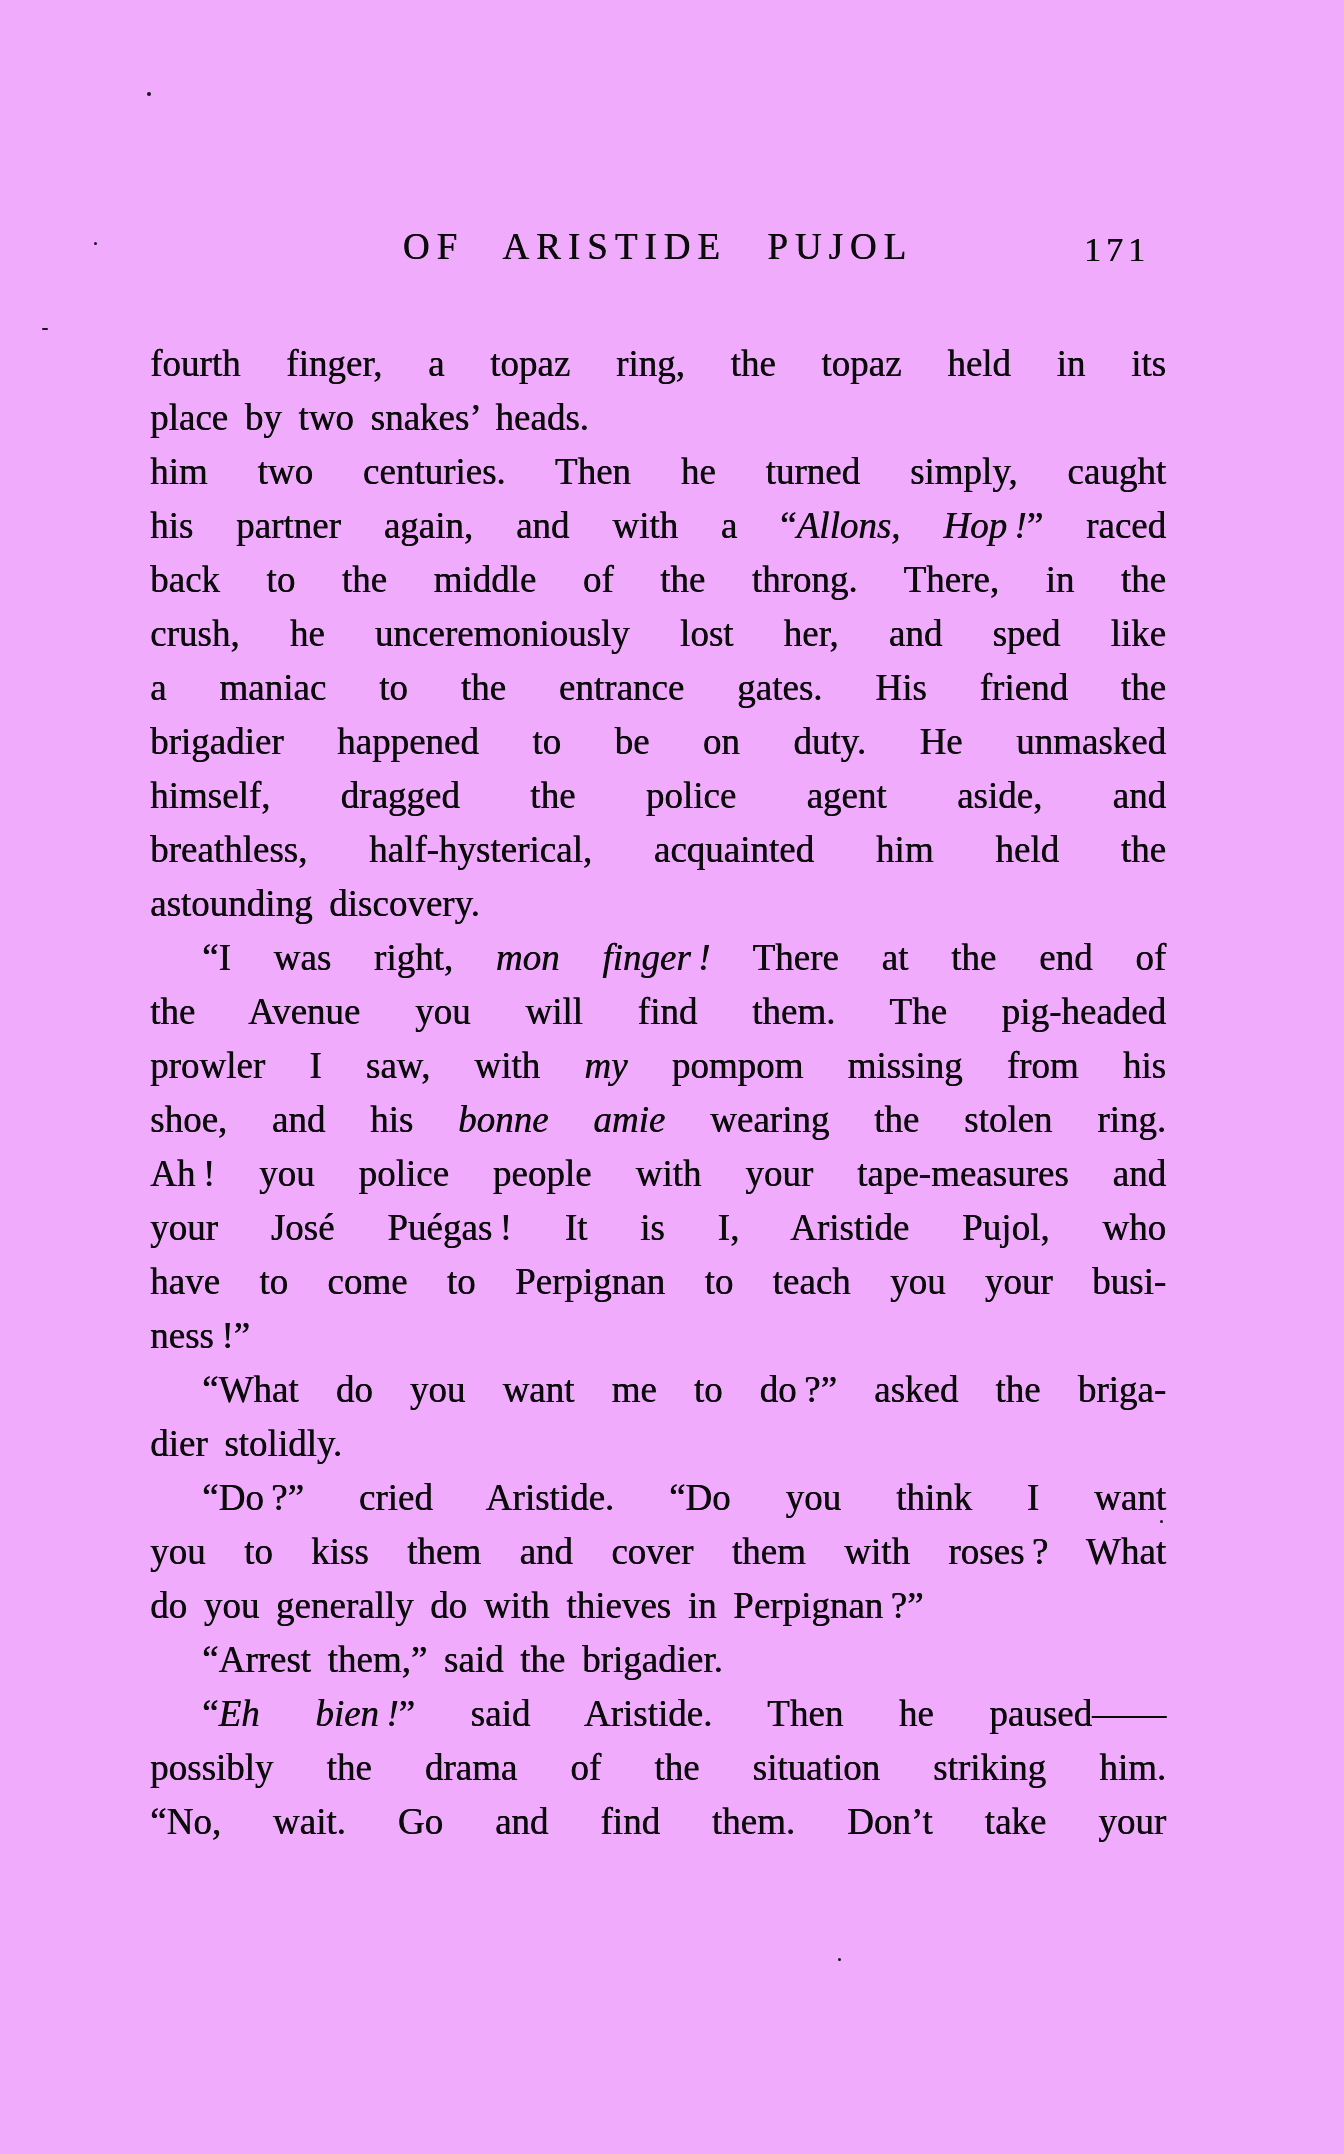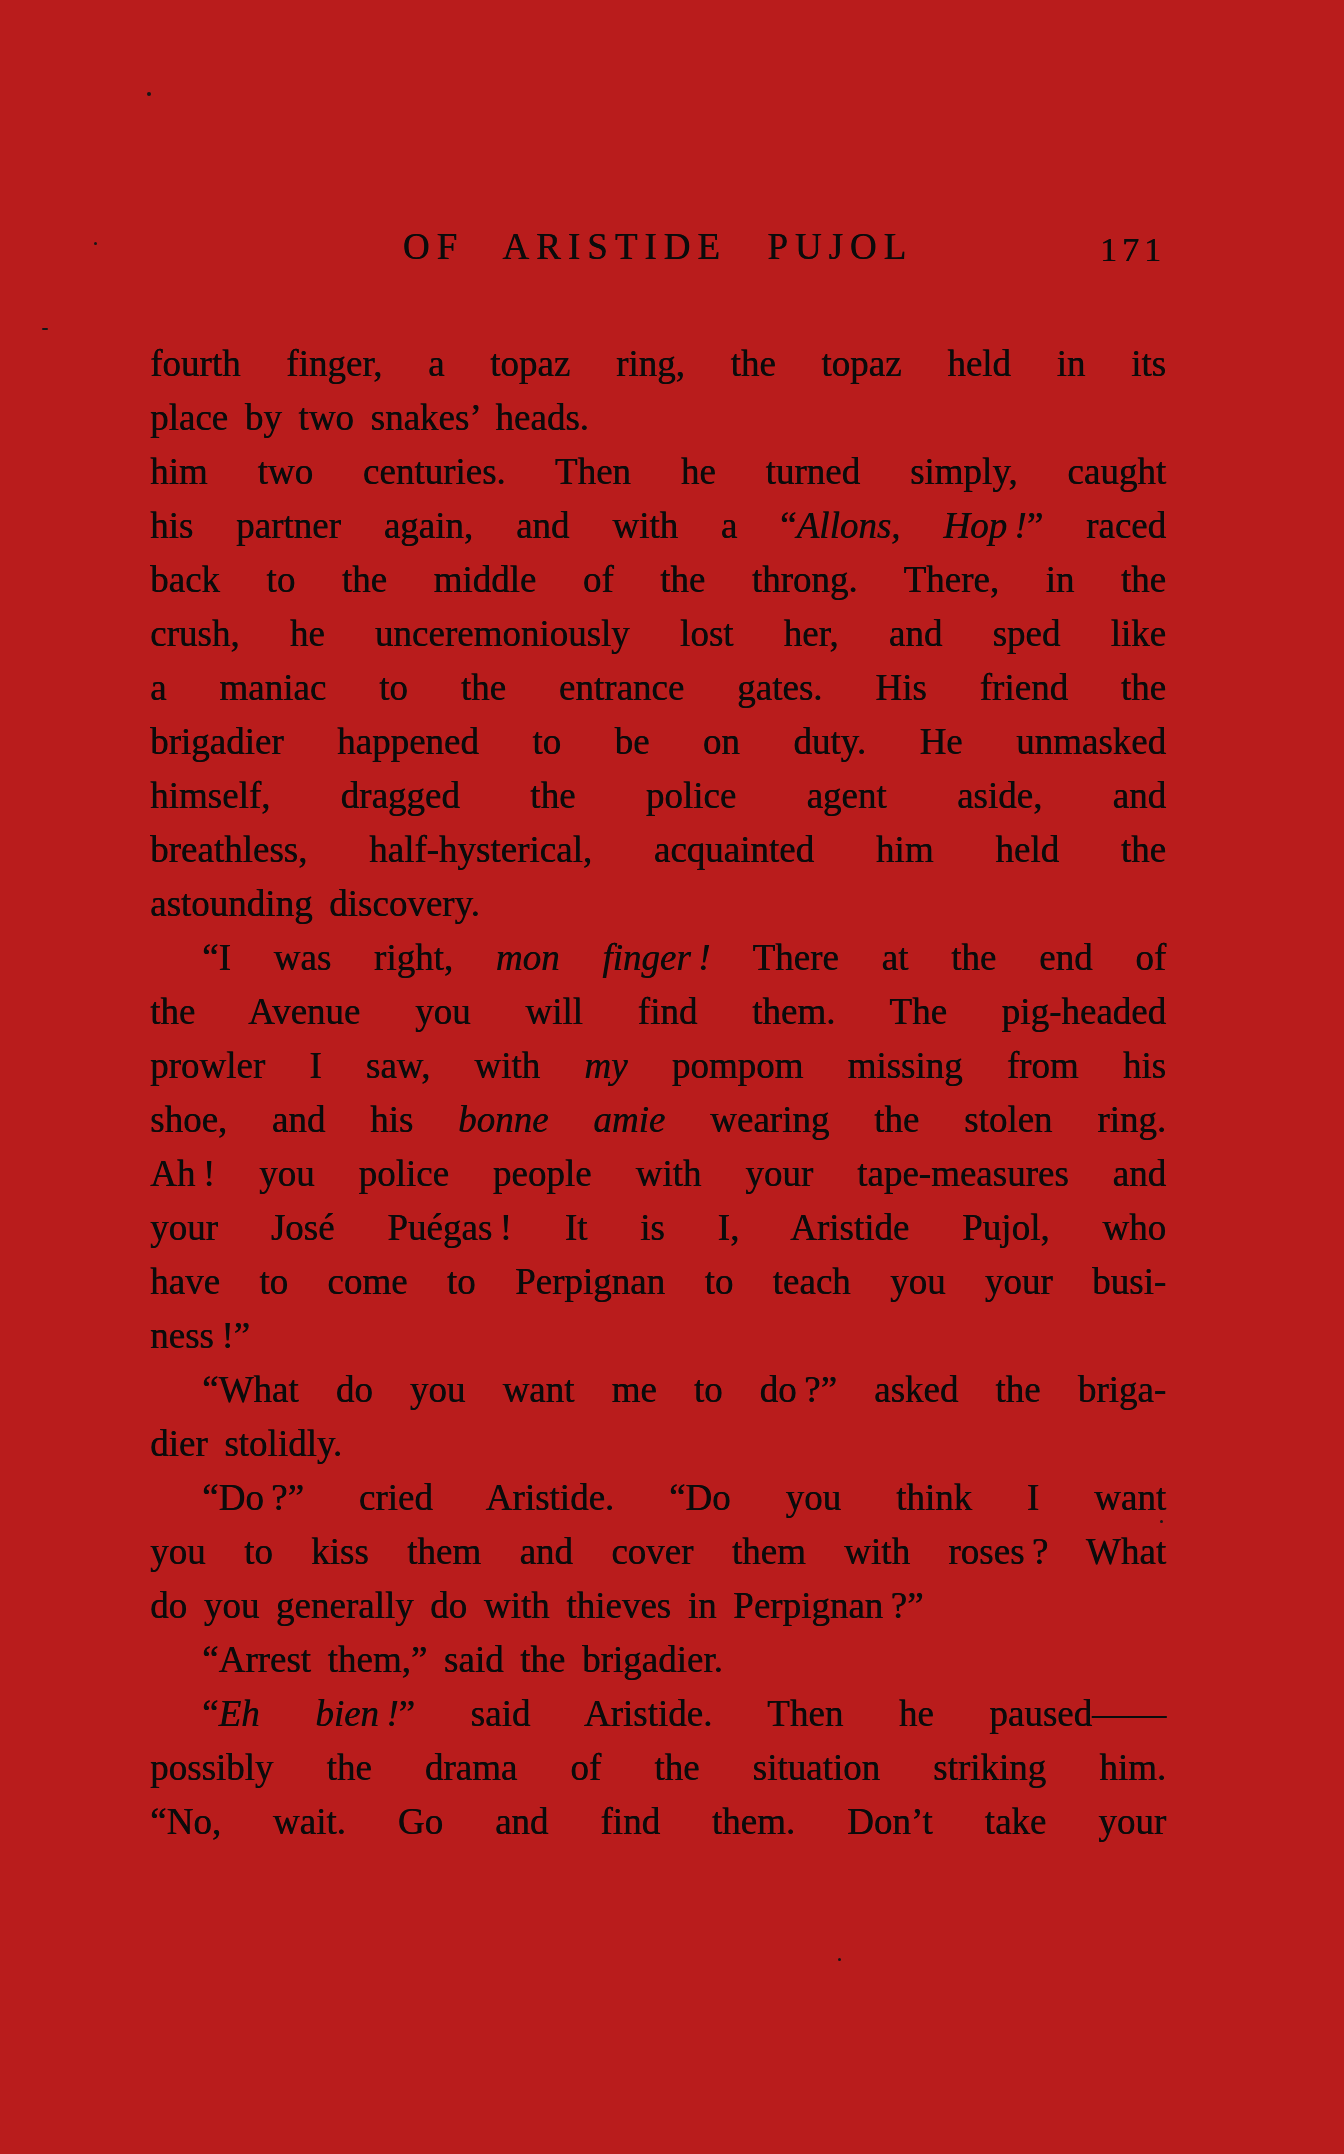--- a/index.html
+++ b/index.html
@@ -4,32 +4,32 @@
 <style>
   html,body{margin:0;padding:0;}
   body{
     width:1344px;height:2154px;
     background:#ffffff;
     position:relative;
     font-family:"Liberation Serif","DejaVu Serif",serif;
     color:#0b0b0b;
     overflow:hidden;
   }
-  .page{position:absolute;inset:0;background:#b91c1c;padding-left:24px;}
+  .page{position:absolute;inset:0;background:#f0abfc;padding-left:24px;}
   .running-header{
     position:absolute;left:150px;top:224px;width:1016px;height:46px;
   }
   .running-title{
     display:block;text-align:center;
     font-size:37px;line-height:46px;
     letter-spacing:7px;word-spacing:24px;
     text-shadow:0.5px 0 0 currentColor;
   }
   .page-number{
-    position:absolute;right:0;top:3px;
+    position:absolute;right:16px;top:3px;
     font-size:34px;line-height:46px;letter-spacing:5px;
     font-feature-settings:"onum" 1;
     text-shadow:0.5px 0 0 currentColor;
   }
   .body-text{
     position:absolute;left:150px;top:297px;width:1016px;margin-top:40px;
   }
   .line{
     height:54px;line-height:54px;
     font-size:37px;

